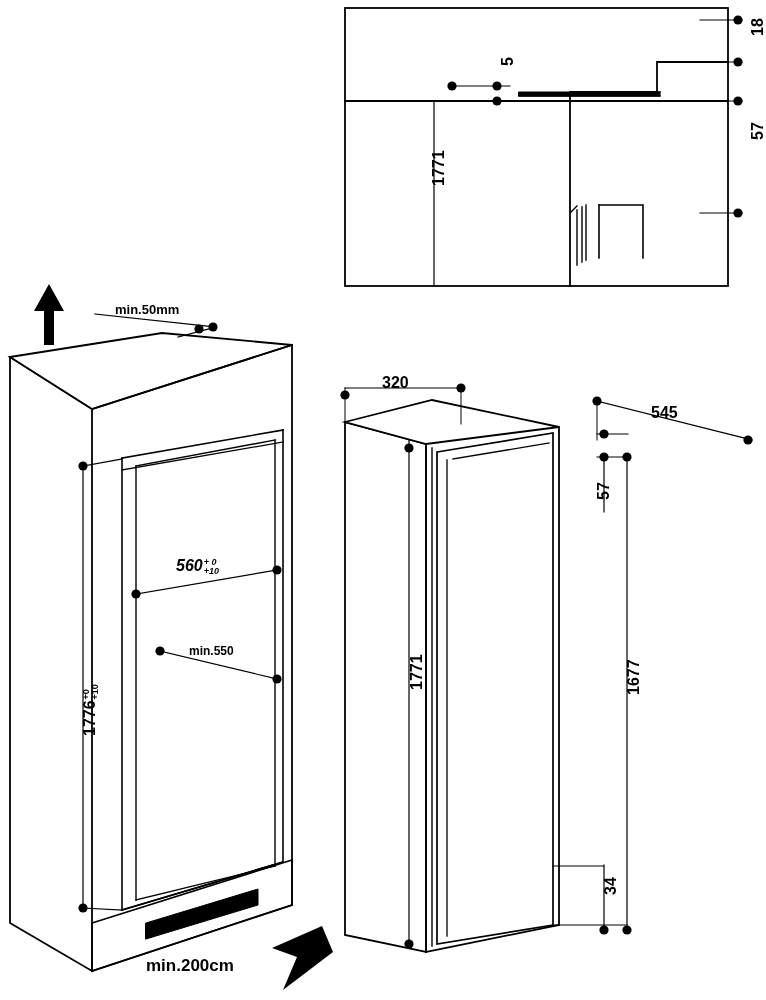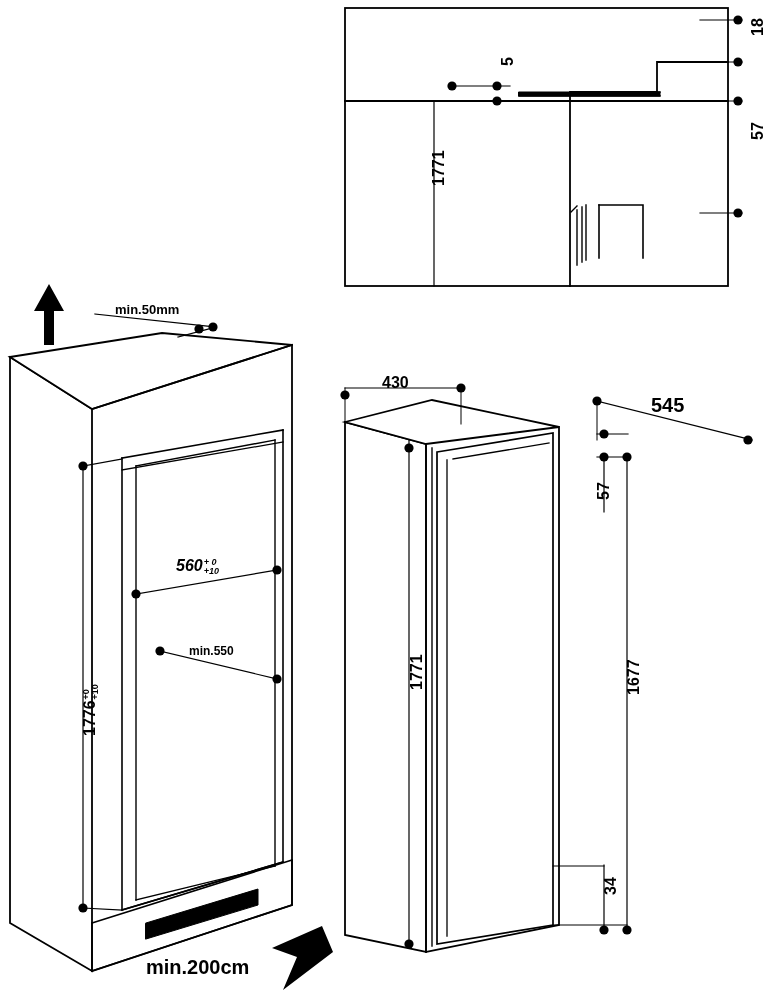--- a/index.html
+++ b/index.html
@@ -222,25 +222,25 @@
   <div class="lbl" style="left:176px; top:558px; font-size:16px;font-style:italic;">
     <span>560</span><span class="frac"><span>+ 0</span><br><span>+10</span></span>
   </div>
 
   <div class="lbl" style="left:189px; top:645px; font-size:12px;">min.550</div>
 
   <div class="lbl vert" style="left:82px; top:736px; font-size:16px; transform:rotate(-90deg);">
     <span>1776</span><span class="frac"><span>+0</span><br><span>+10</span></span>
   </div>
 
-  <div class="lbl" style="left:146px; top:957px; font-size:20px;">min.200cm</div>
-
-  <div class="lbl" style="left:382px; top:375px; font-size:16px;">430</div>
-
-  <div class="lbl" style="left:651px; top:395px; font-size:20px;">545</div>
+  <div class="lbl" style="left:146px; top:957px; font-size:17px;">min.200cm</div>
+
+  <div class="lbl" style="left:382px; top:375px; font-size:16px;">320</div>
+
+  <div class="lbl" style="left:651px; top:405px; font-size:16px;">545</div>
 
   <div class="lbl vert" style="left:596px; top:500px; font-size:16px; transform:rotate(-90deg);">57</div>
 
   <div class="lbl vert" style="left:409px; top:690px; font-size:16px; transform:rotate(-90deg);">1771</div>
 
   <div class="lbl vert" style="left:626px; top:695px; font-size:16px; transform:rotate(-90deg);">1677</div>
 
   <div class="lbl vert" style="left:603px; top:895px; font-size:16px; transform:rotate(-90deg);">34</div>
 
 </div>

